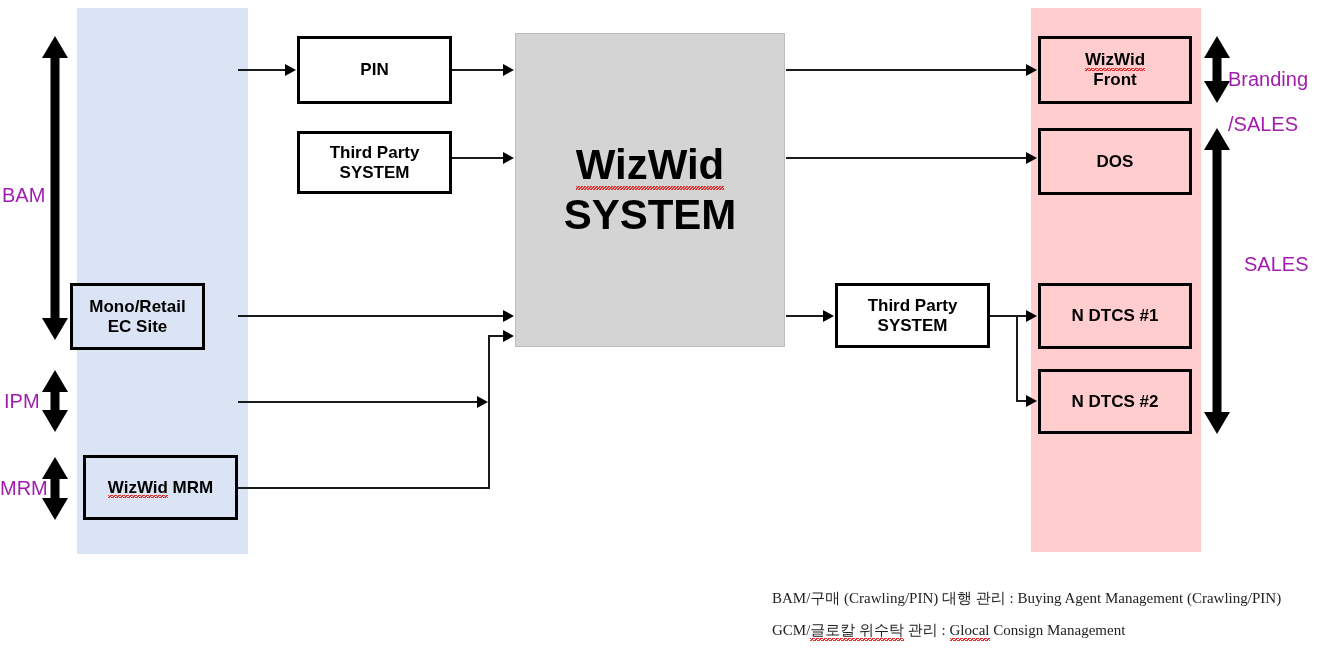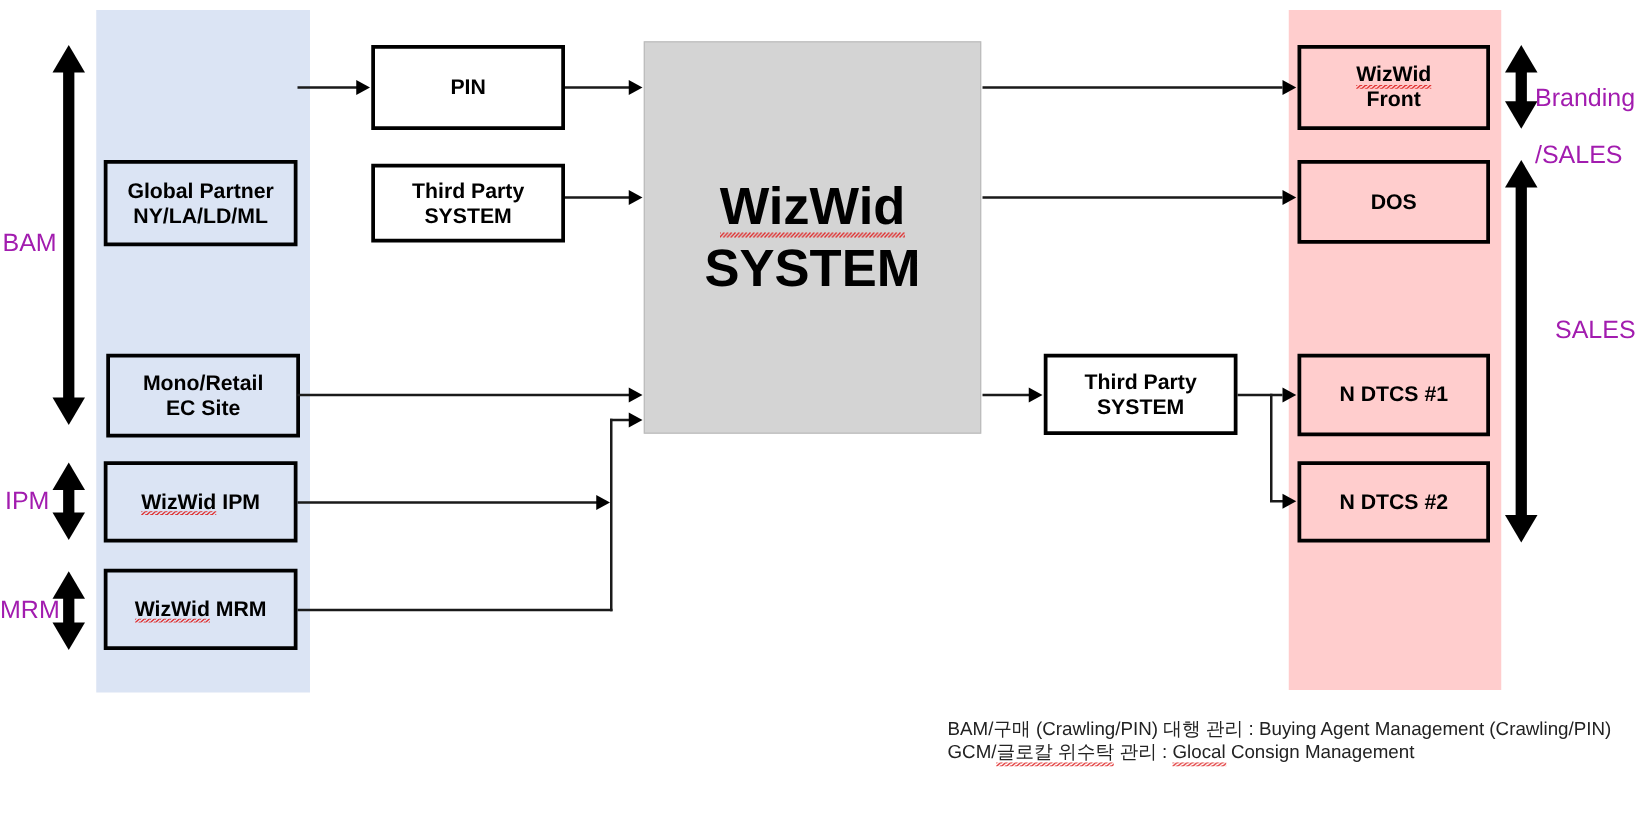--- a/index.html
+++ b/index.html
@@ -113,21 +113,21 @@
     line-height: 1.12;
   }
 
   .legend {
     position: absolute;
     font-size: 15px;
     color: #222222;
     line-height: 1.22;
     white-space: nowrap;
   }
-  .legend div { margin: 0; padding: 0; }
+  .legend div { margin: 14px; padding: 0; font-family: Liberation Serif, serif; }
 </style>
 </head>
 <body>
 
 <div id="canvas">
 
   <div class="panel panel-blue" style="left:77px; top:8px; width:171px; height:546px;"></div>
 
   <div class="panel panel-pink" style="left:1031px; top:8px; width:170px; height:544px;"></div>
 
@@ -146,37 +146,28 @@
   <div class="axis-label" style="left:4px; top:390px;">IPM</div>
 
   <div class="bigarrow" style="left:42px; top:457px; width:26px; height:63px;">
     <div class="head head-up"></div>
     <div class="shaft" style="top:18px; bottom:18px;"></div>
     <div class="head head-down"></div>
   </div>
   <div class="axis-label" style="left:0px; top:477px;">MRM</div>
 
 
-  <div class="node node-blue" style="left:83px; top:128px; width:155px; height:69px;">
-    <span>
-      <span>Global Partner</span><br>
-      <span>NY/LA/LD/ML</span>
-    </span>
-  </div>
-
-  <div class="node node-blue" style="left:85px; top:283px; width:155px; height:67px;">
+
+  <div class="node node-blue" style="left:70px; top:283px; width:135px; height:67px;">
     <span>
       <span>Mono/Retail</span><br>
       <span>EC Site</span>
     </span>
   </div>
 
-  <div class="node node-blue" style="left:83px; top:369px; width:155px; height:65px;">
-    <span><span class="sp">WizWid</span><span> IPM</span></span>
-  </div>
 
   <div class="node node-blue" style="left:83px; top:455px; width:155px; height:65px;">
     <span><span class="sp">WizWid</span><span> MRM</span></span>
   </div>
 
   <div class="node node-white" style="left:297px; top:36px; width:155px; height:68px;">
     <span>PIN</span>
   </div>
 
   <div class="node node-white" style="left:297px; top:131px; width:155px; height:63px;">

